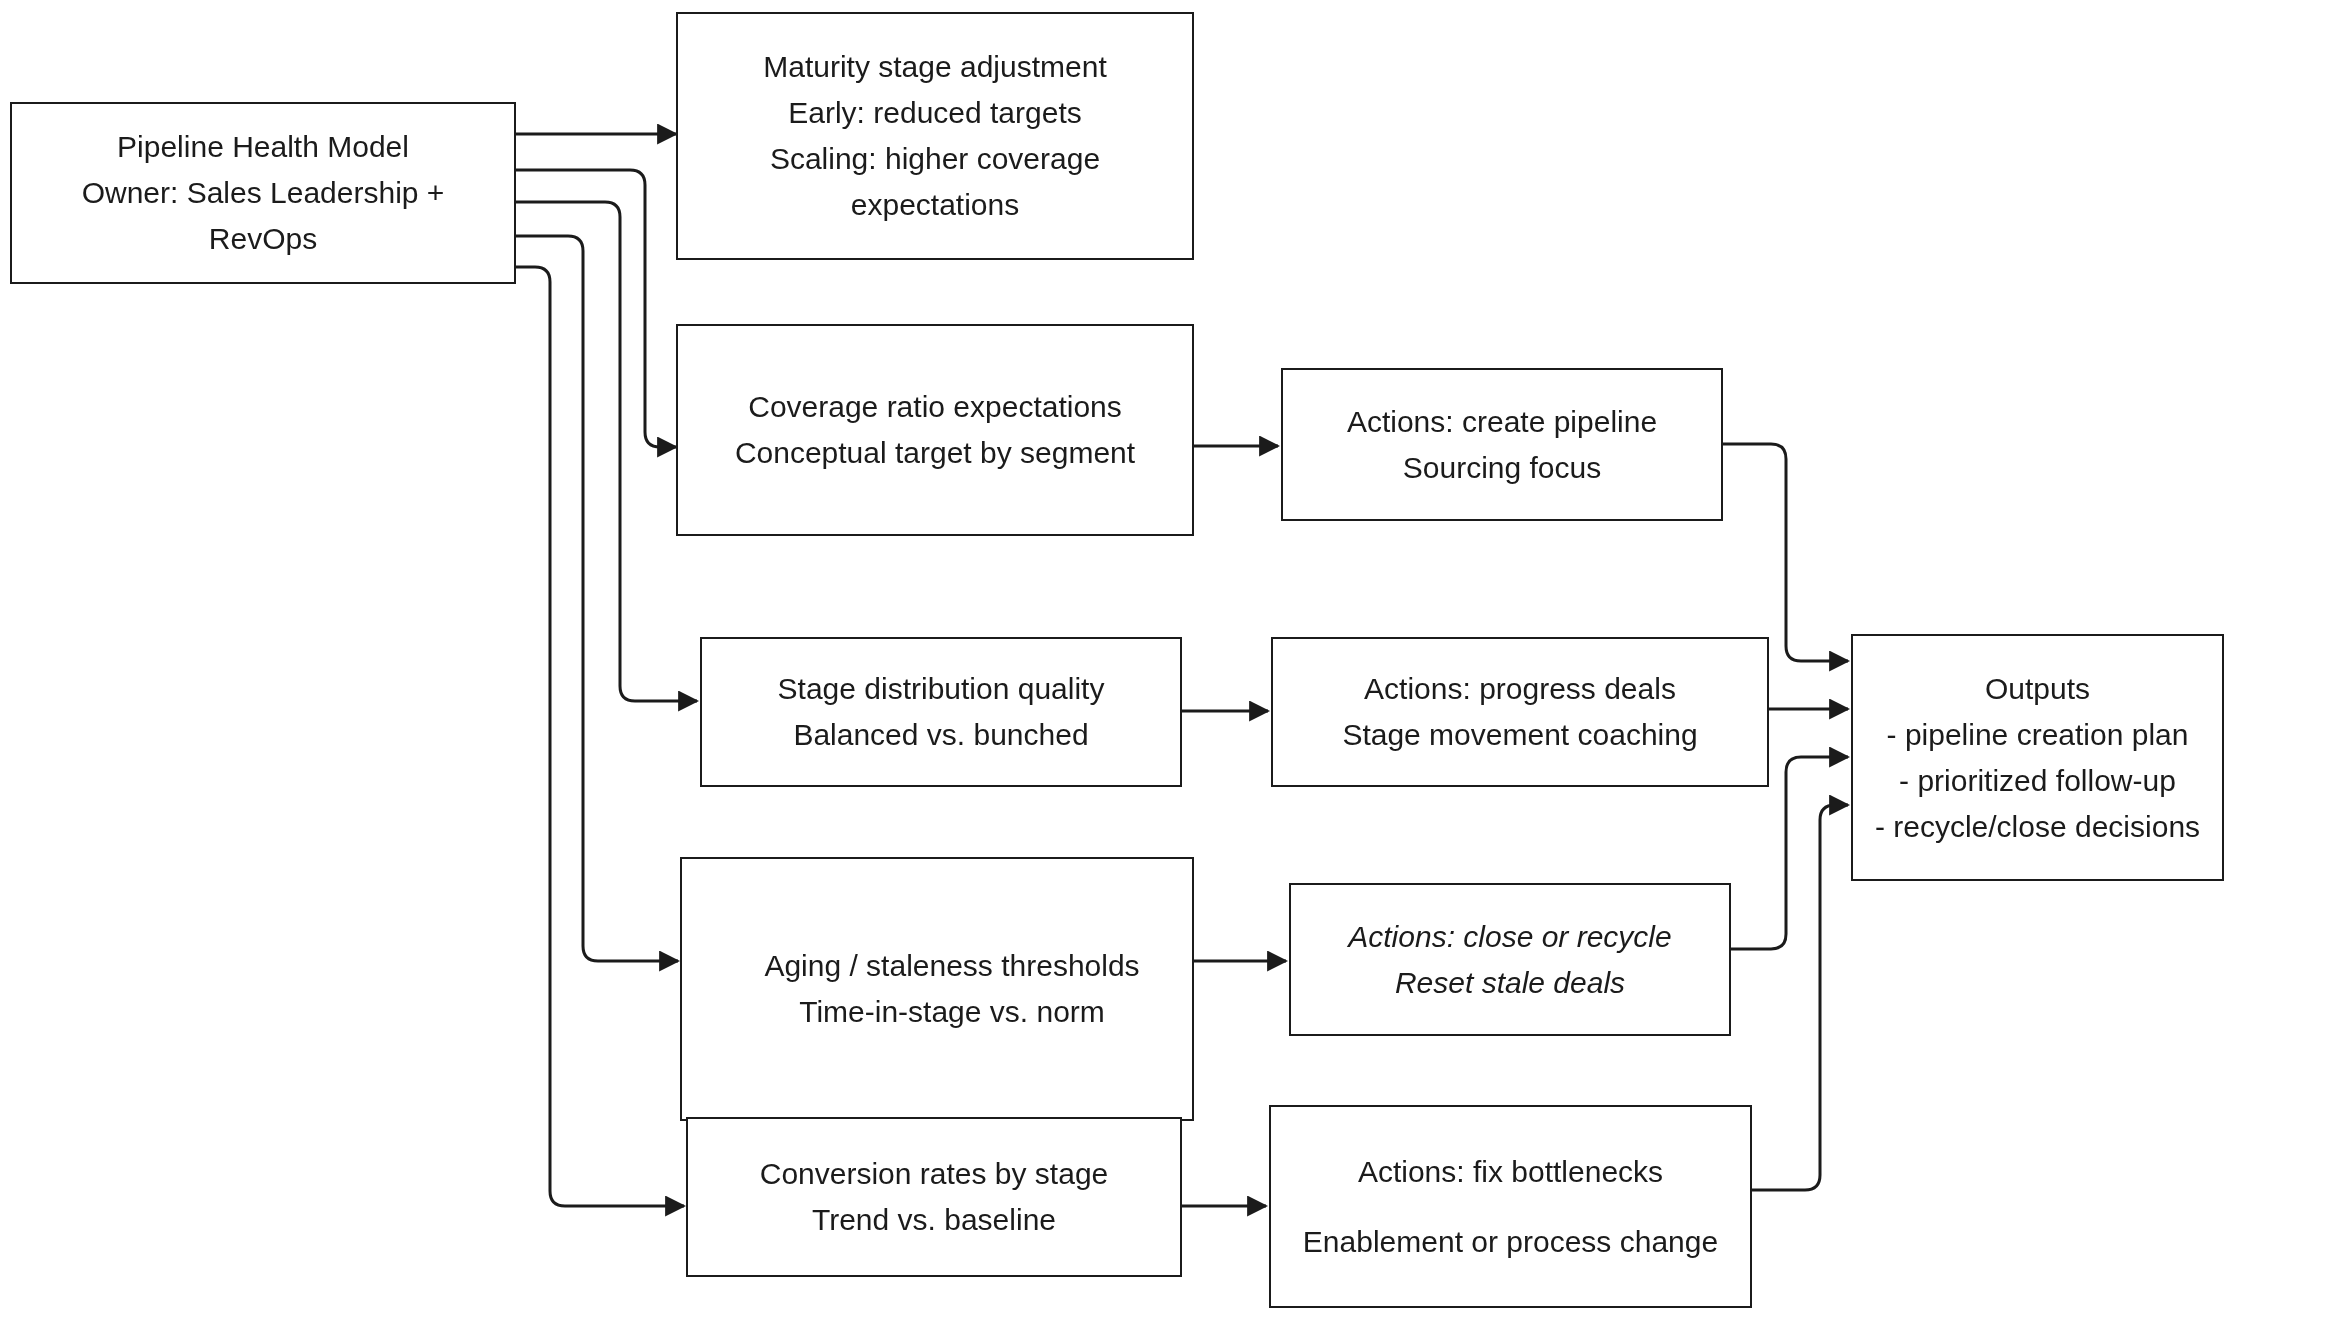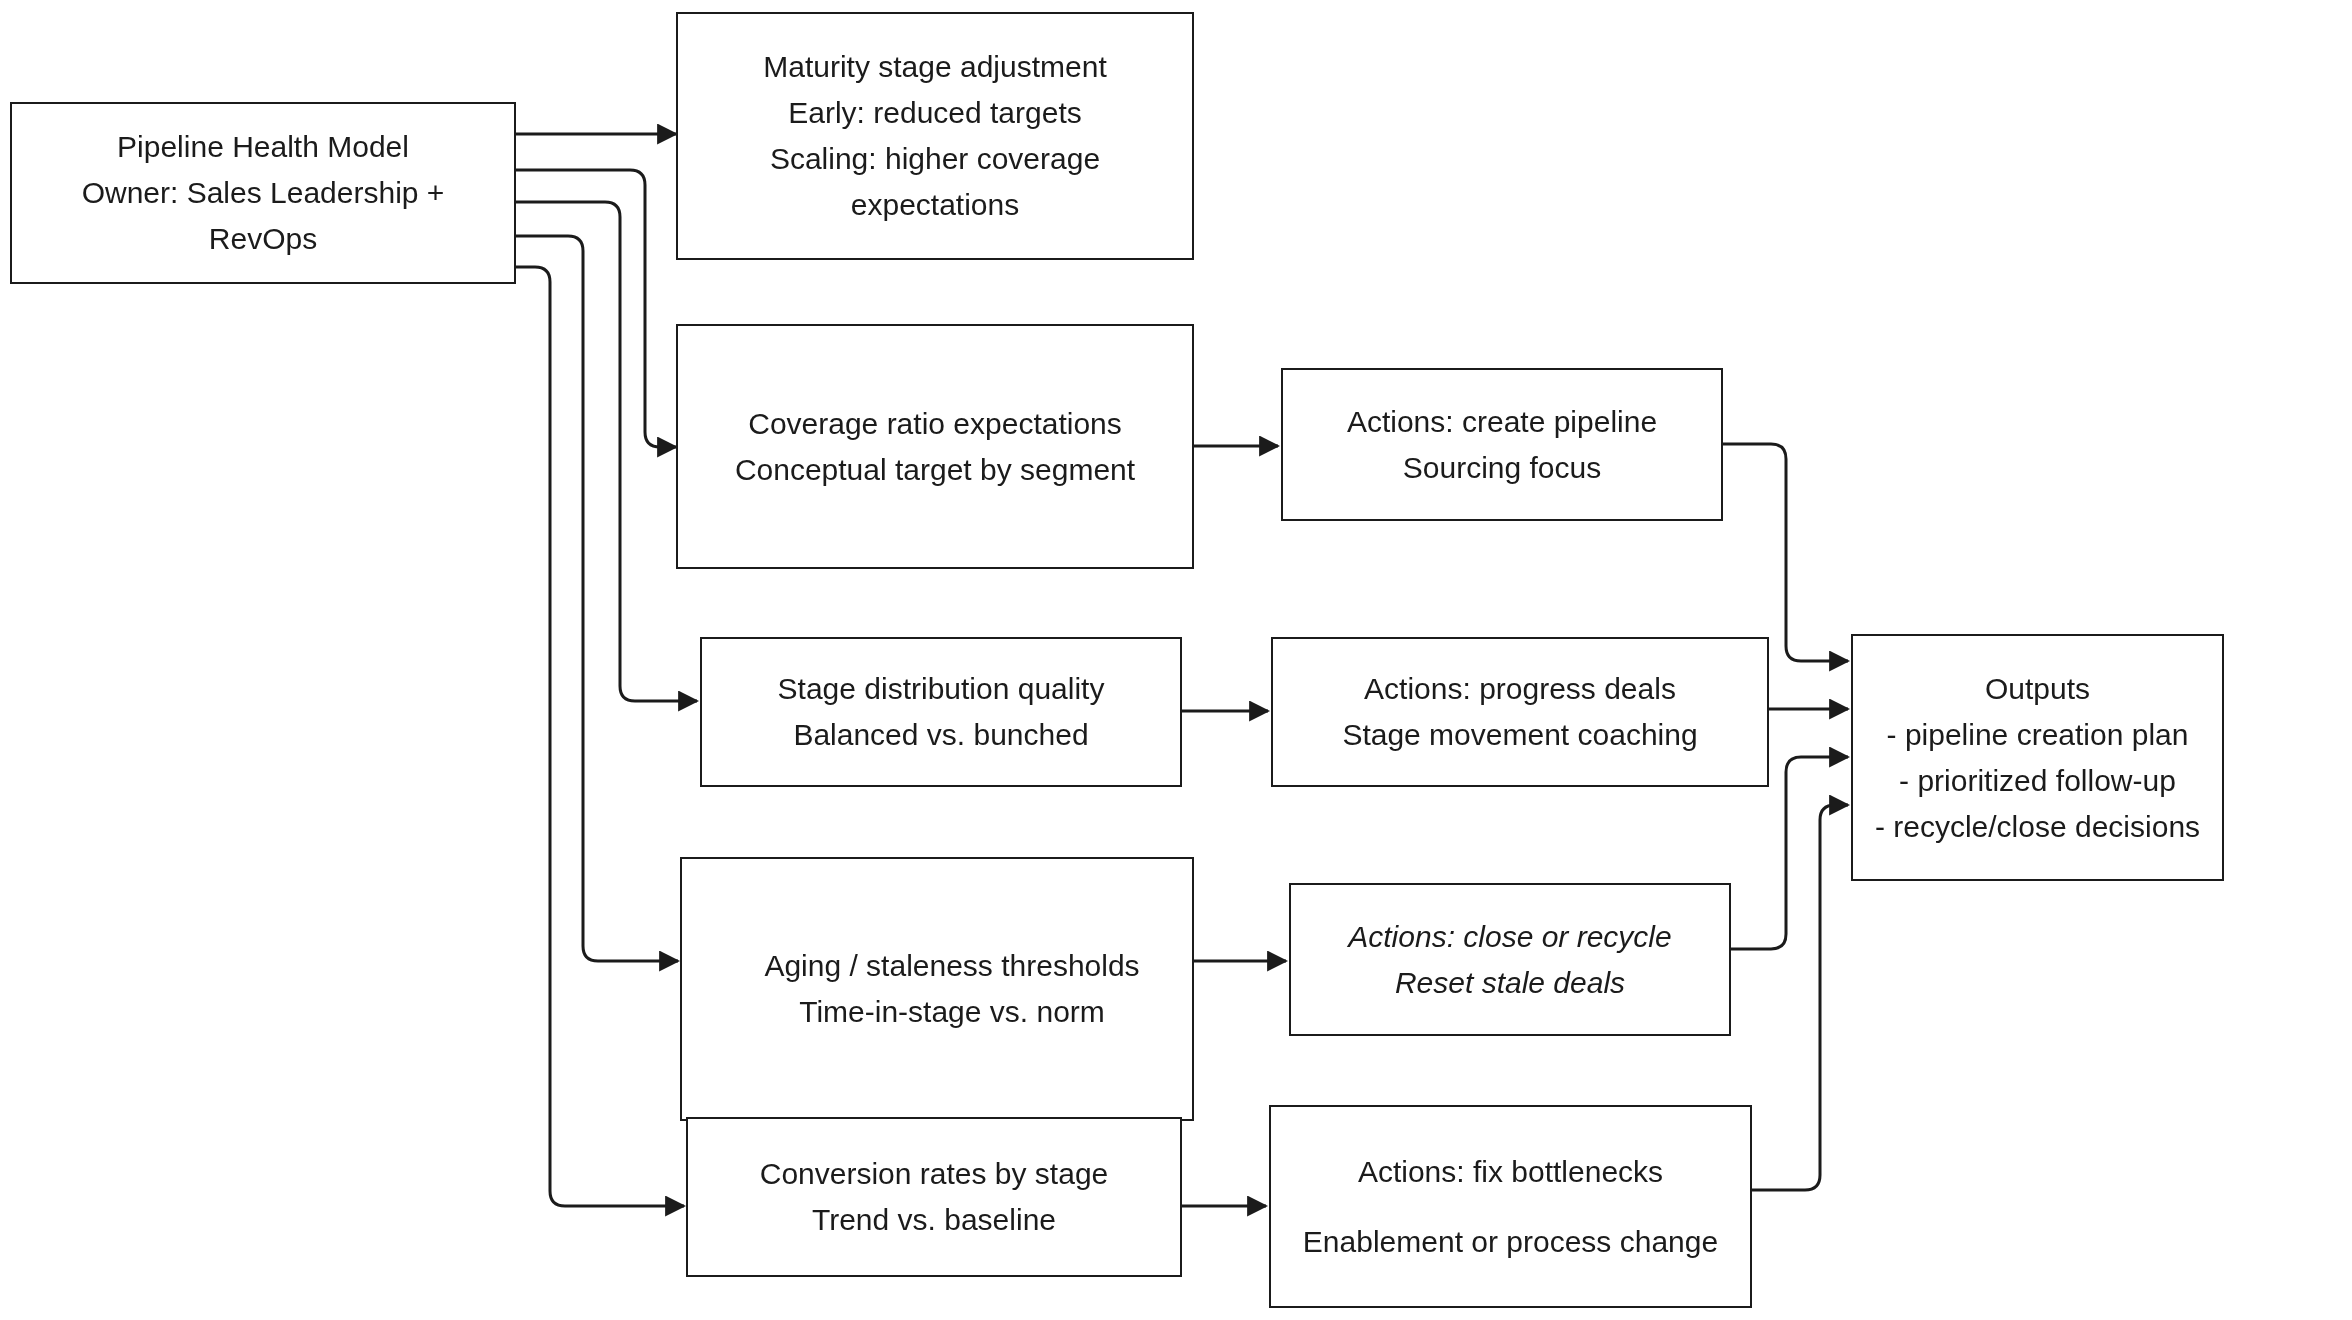--- a/index.html
+++ b/index.html
@@ -92,21 +92,21 @@
     <span class="line">Owner: Sales Leadership +</span>
     <span class="line">RevOps</span>
   </div>
 
   <div class="node" style="left:676px; top:12px; width:518px; height:248px;">
     <span class="line">Maturity stage adjustment</span>
     <span class="line">Early: reduced targets</span>
     <span class="line">Scaling: higher coverage expectations</span>
   </div>
 
-  <div class="node" style="left:676px; top:324px; width:518px; height:245px;">
+  <div class="node" style="left:676px; top:324px; width:518px; height:212px;">
     <span class="line">Coverage ratio expectations</span>
     <span class="line">Conceptual target by segment</span>
   </div>
 
   <div class="node" style="left:700px; top:637px; width:482px; height:150px;">
     <span class="line">Stage distribution quality</span>
     <span class="line">Balanced vs. bunched</span>
   </div>
 
   <div class="node" style="left:680px; top:857px; width:514px; height:264px;padding-left:44px;">

